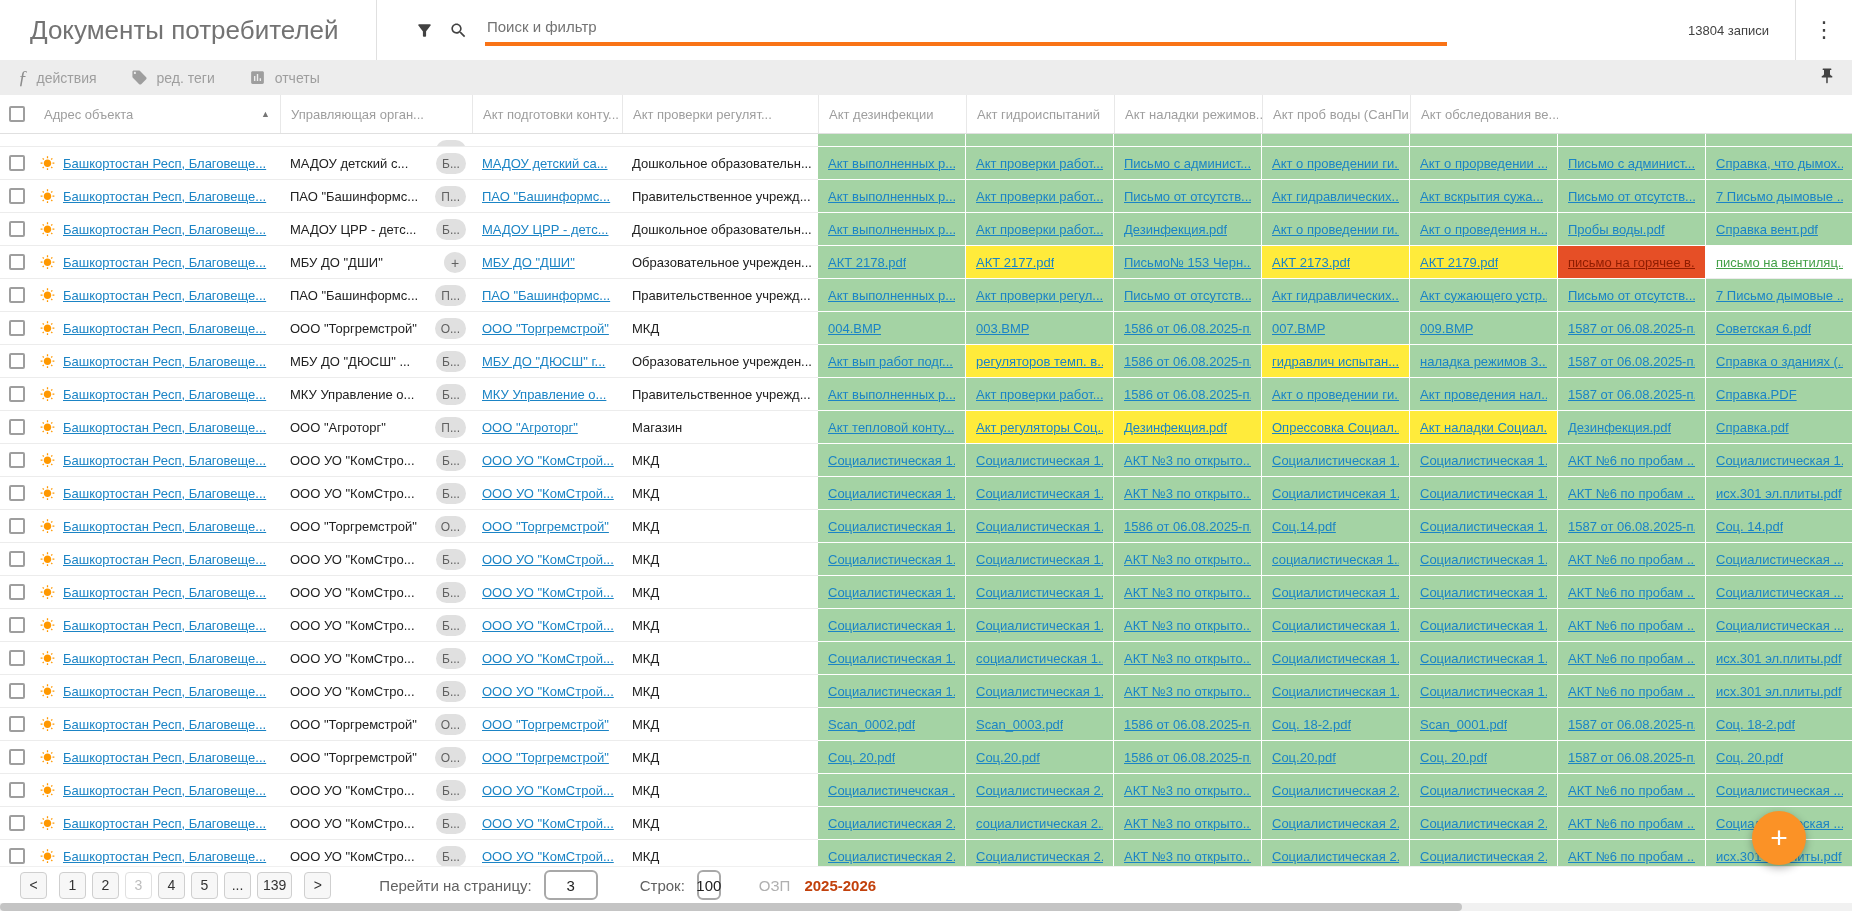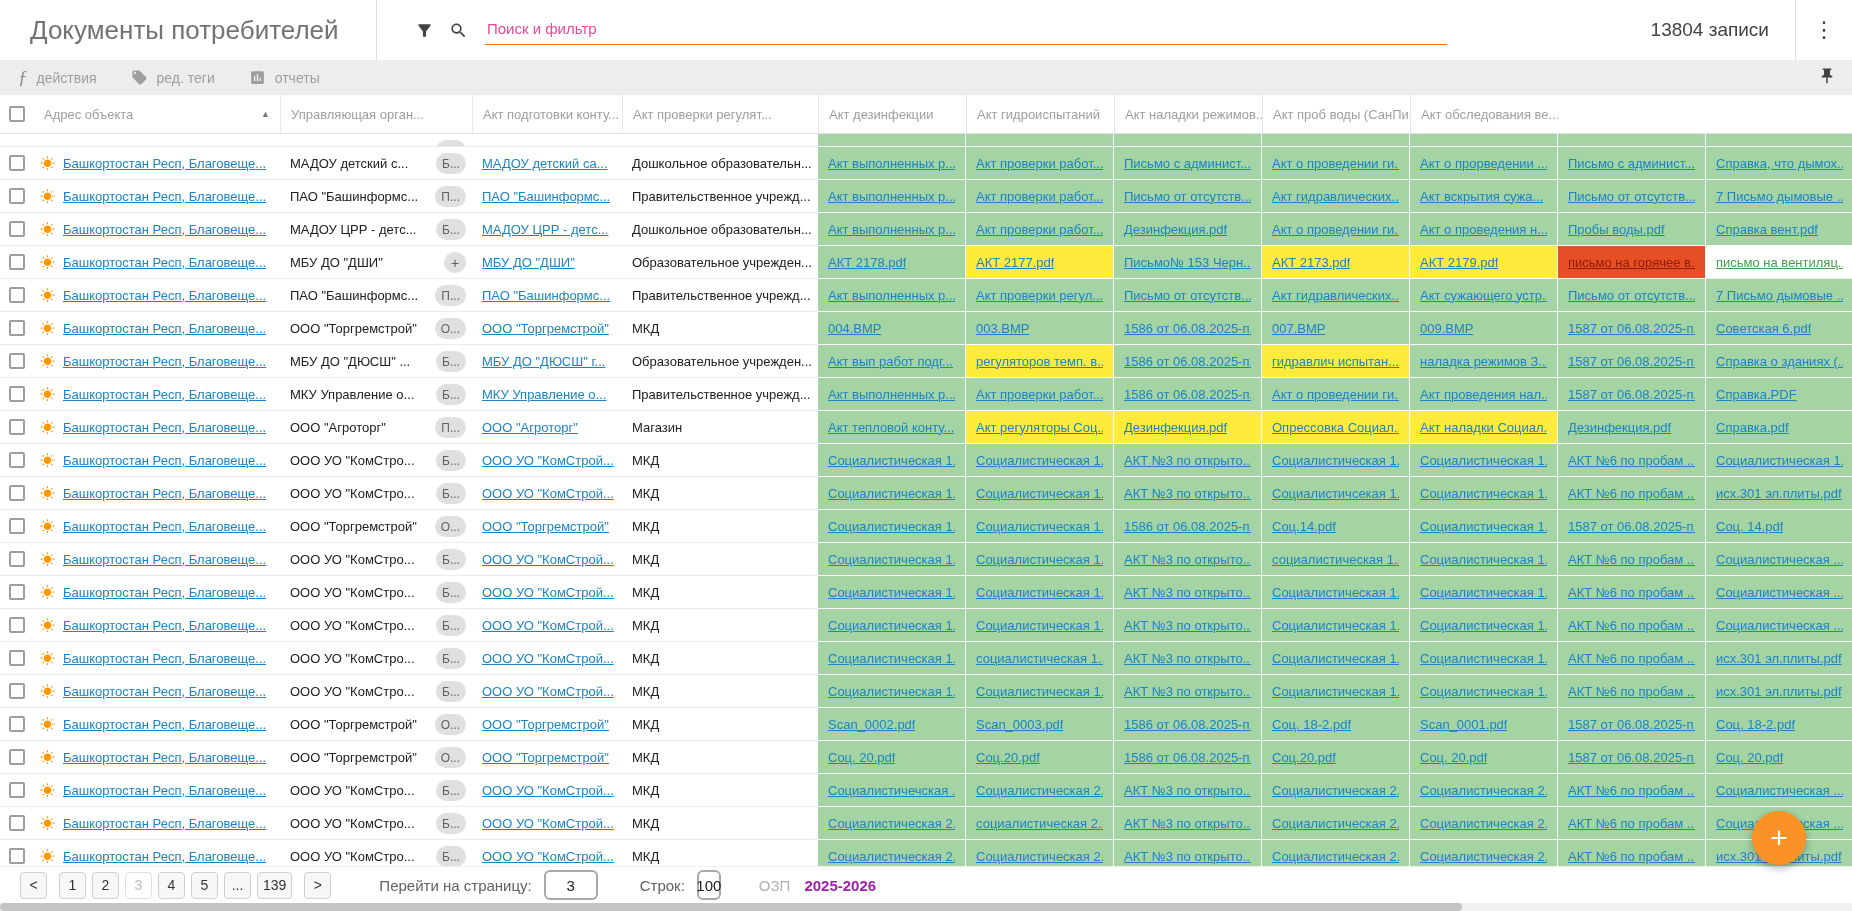--- a/index.html
+++ b/index.html
@@ -5,22 +5,22 @@
   html,body{margin:0;padding:0;}
   body{width:1852px;height:911px;overflow:hidden;font-family:"Liberation Sans","DejaVu Sans",sans-serif;background:#fff;}
   .app{position:relative;width:1852px;height:911px;overflow:hidden;background:#fff;}
 
   
   .top{height:60px;display:flex;align-items:center;background:#fff;}
   .title{font-size:26px;color:#737373;padding-left:30px;width:346px;white-space:nowrap;}
   .top-div{width:1px;height:60px;background:#e0e0e0;}
   .search{display:flex;align-items:center;padding-left:34px;flex:0 0 auto;}
   .icon-btn{display:flex;align-items:center;justify-content:center;width:26px;height:26px;margin-right:8px;cursor:pointer;}
-  .search-field{width:958px;margin-left:6px;border-bottom:1px solid #f97316;padding:4px 2px 7px 2px;font-size:15px;color:#ec4899;}
-  .records{margin-left:auto;font-size:19px;color:#424242;margin-right:26px;white-space:nowrap;}
+  .search-field{width:958px;margin-left:6px;border-bottom:4px solid #f97316;padding:4px 2px 7px 2px;font-size:15px;color:#737373;}
+  .records{margin-left:auto;font-size:13px;color:#424242;margin-right:26px;white-space:nowrap;}
   .kebab-wrap{width:56px;height:60px;border-left:1px solid #e0e0e0;display:flex;align-items:center;justify-content:center;}
   .kebab{font-size:22px;color:#424242;line-height:1;cursor:pointer;letter-spacing:0;}
 
   
   .toolbar{height:35px;background:#ededed;display:flex;align-items:center;padding-left:18px;}
   .tb-item{display:flex;align-items:center;margin-right:34px;color:#9e9e9e;font-size:14px;cursor:pointer;}
   .tb-ic{margin-right:9px;display:flex;align-items:center;}
   .tb-fx{font-family:"Liberation Serif","DejaVu Serif",serif;font-style:italic;font-size:19px;color:#8d8d8d;}
   .pin-wrap{margin-left:auto;margin-right:16px;display:flex;align-items:center;cursor:pointer;}
 
@@ -65,21 +65,21 @@
   
   .pager{position:absolute;left:0;top:866px;width:1852px;height:37px;background:#fff;display:flex;align-items:center;padding-left:14px;box-sizing:border-box;border-top:1px solid #f0f0f0;}
   .pg{height:27px;min-width:27px;border:1px solid #cfcfcf;border-radius:4px;background:#f7f7f7;color:#333;font-size:14px;display:flex;align-items:center;justify-content:center;padding:0 5px;box-sizing:border-box;cursor:pointer;font-family:inherit;}
   .pg.nav{margin:0 6px;}
   .pages{display:flex;gap:6px;margin:0 6px;}
   .pg.current{color:#bdbdbd;border-color:#e0e0e0;background:#fff;cursor:default;}
   .pg-label{font-size:15px;color:#616161;margin-left:42px;}
   .pg-label.muted{color:#b0b0b0;margin-left:38px;}
   .pg-input{width:54px;height:30px;border:2px solid #a8a8a8;border-radius:6px;margin-left:12px;display:flex;align-items:center;justify-content:center;font-size:15px;color:#212121;background:#fff;box-sizing:border-box;cursor:text;}
   .pg-input.small{width:24px;}
-  .pg-value{font-size:15px;color:#a21caf;margin-left:14px;font-weight:bold;}
+  .pg-value{font-size:15px;color:#c2410c;margin-left:14px;font-weight:bold;}
 
   
   .hscroll{position:absolute;left:0;bottom:0;width:1852px;height:8px;background:#f1f1f1;}
   .hthumb{height:8px;width:1462px;background:#c4c4c4;border-radius:4px;cursor:grab;}
 
   
   .fab{position:absolute;left:1752px;top:811px;width:54px;height:54px;border-radius:50%;background:#fb9226;color:#fff;font-size:30px;display:flex;align-items:center;justify-content:center;box-shadow:0 3px 8px rgba(0,0,0,.3);cursor:pointer;z-index:5;}
 </style>
 </head>
 <body>

